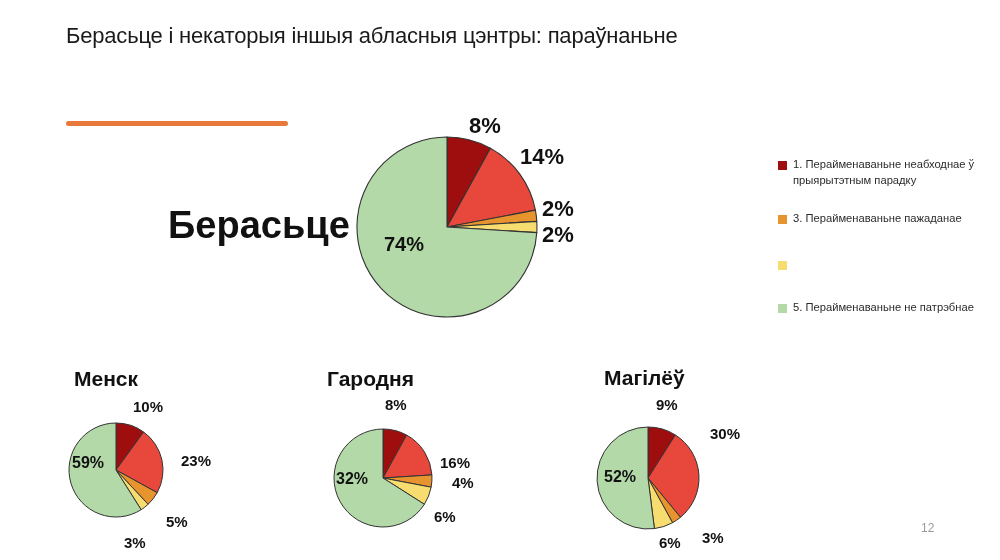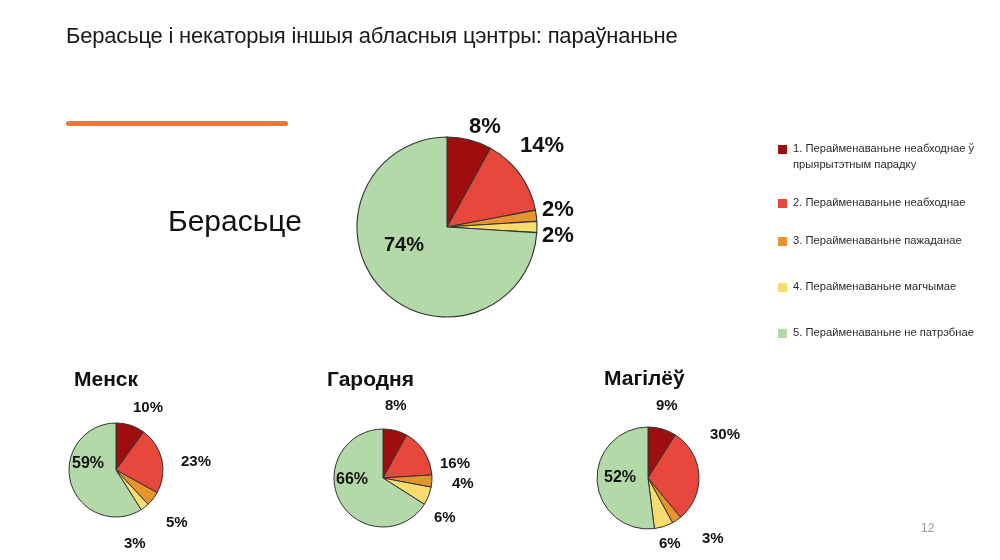--- a/index.html
+++ b/index.html
@@ -37,22 +37,22 @@
   .pie-city-title{
     position:absolute;
     font-weight:bold;
     color:#111;
     white-space:nowrap;
   }
 
   .big-city-label{
     position:absolute;
     left:168px; top:204px;
-    font-size:30px;
-    font-weight:normal;
+    font-size:38px;
+    font-weight:bold;
     color:#111;
     white-space:nowrap;
   }
 
   .pct{
     position:absolute;
     font-weight:bold;
     color:#111;
     white-space:nowrap;
   }
@@ -62,20 +62,21 @@
   
   .legend{
     position:absolute;
     left:778px; top:141px;
     width:210px;
   }
   .legend-item{
     display:flex;
     align-items:flex-start;
     margin-bottom:22px;
+    margin-top:16px;
   }
   .legend-swatch{
     width:9px;height:9px;
     flex:0 0 9px;
     margin-top:4px;
     margin-right:6px;
   }
   .legend-text{
     font-size:11.2px;
     line-height:1.42;
@@ -110,21 +111,21 @@
 
         <path fill="#e8942e" d="M 0 0 L 88.42 -16.91 A 90 90 0 0 1 89.78 -5.65 Z"></path>
 
         <path fill="#f7dc6f" d="M 0 0 L 89.78 -5.65 A 90 90 0 0 1 89.78 5.65 Z"></path>
 
         <path fill="#b3d9a8" d="M 0 0 L 89.78 5.65 A 90 90 0 1 1 0 -90 Z"></path>
       </g>
     </svg>
   </div>
   <div class="pct outer" style="left:469px; top:113px; font-size:22px;">8%</div>
-  <div class="pct outer" style="left:520px; top:132px; font-size:22px;">14%</div>
+  <div class="pct outer" style="left:520px; top:144px; font-size:22px;">14%</div>
   <div class="pct outer" style="left:542px; top:196px; font-size:22px;">2%</div>
   <div class="pct outer" style="left:542px; top:222px; font-size:22px;">2%</div>
   <div class="pct inner" style="left:384px; top:233px; font-size:20px;">74%</div>
 
   <div class="pie-city-title" style="left:74px; top:367px; font-size:21px;">Менск</div>
 
   <div class="pie-block" style="left:68px; top:422px;">
     <svg class="pie-svg" width="96" height="96" viewBox="0 0 96 96">
       <g transform="translate(48,48)" stroke="#333" stroke-width="1" stroke-linejoin="round">
 
@@ -161,21 +162,21 @@
         <path fill="#f7dc6f" d="M 0 0 L 48.13 9.17 A 49 49 0 0 1 41.37 26.27 Z"></path>
 
         <path fill="#b3d9a8" d="M 0 0 L 41.37 26.27 A 49 49 0 1 1 0 -49 Z"></path>
       </g>
     </svg>
   </div>
   <div class="pct outer" style="left:385px; top:396px; font-size:15px;">8%</div>
   <div class="pct outer" style="left:440px; top:454px; font-size:15px;">16%</div>
   <div class="pct outer" style="left:452px; top:474px; font-size:15px;">4%</div>
   <div class="pct outer" style="left:434px; top:508px; font-size:15px;">6%</div>
-  <div class="pct inner" style="left:336px; top:470px; font-size:16px;">66%</div>
+  <div class="pct inner" style="left:336px; top:470px; font-size:16px;">32%</div>
 
   <div class="pie-city-title" style="left:604px; top:366px; font-size:21px;">Магілёў</div>
 
   <div class="pie-block" style="left:596px; top:426px;">
     <svg class="pie-svg" width="104" height="104" viewBox="0 0 104 104">
       <g transform="translate(52,52)" stroke="#333" stroke-width="1" stroke-linejoin="round">
 
         <path fill="#9e0e0e" d="M 0 0 L 0 -51 A 51 51 0 0 1 27.33 -43.06 Z"></path>
 
         <path fill="#e8473c" d="M 0 0 L 27.33 -43.06 A 51 51 0 0 1 32.51 39.29 Z"></path>
@@ -194,33 +195,28 @@
   <div class="pct outer" style="left:659px; top:534px; font-size:15px;">6%</div>
   <div class="pct inner" style="left:604px; top:468px; font-size:16px;">52%</div>
 
   <div class="legend">
 
     <div class="legend-item">
       <span class="legend-swatch" style="background:#9e0e0e;"></span>
       <span class="legend-text">1. Перайменаваньне неабходнае ў прыярытэтным парадку</span>
     </div>
 
-    <div class="legend-item">
-      <span class="legend-swatch" style="background:#e8473c;"></span>
-      <span class="legend-text">2. Перайменаваньне неабходнае</span>
-    </div>
 
     <div class="legend-item" style="margin-bottom:30px;">
       <span class="legend-swatch" style="background:#e8942e;"></span>
       <span class="legend-text">3. Перайменаваньне пажаданае</span>
     </div>
 
     <div class="legend-item" style="margin-bottom:30px;">
       <span class="legend-swatch" style="background:#f7dc6f;"></span>
-      <span class="legend-text">4. Перайменаваньне магчымае</span>
     </div>
 
     <div class="legend-item" style="margin-bottom:0;">
       <span class="legend-swatch" style="background:#b3d9a8;"></span>
       <span class="legend-text">5. Перайменаваньне не патрэбнае</span>
     </div>
 
   </div>
 
   <div class="page-no">12</div>

